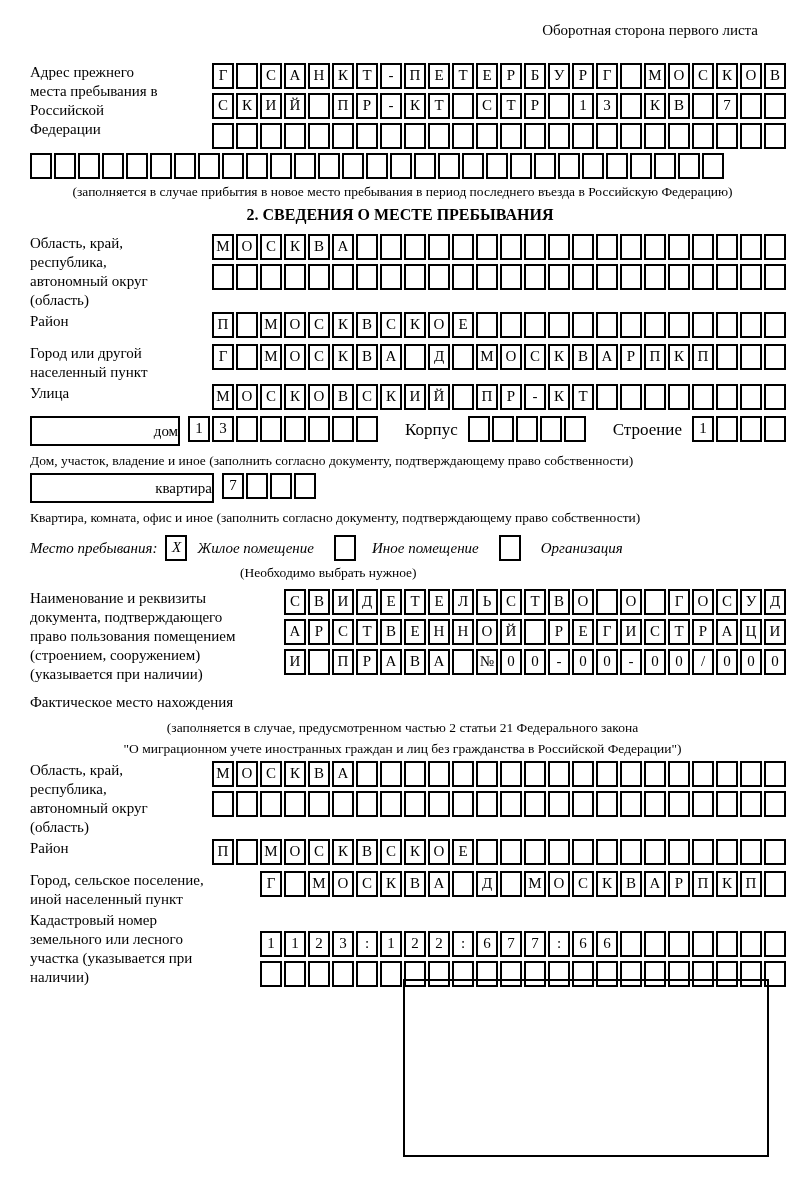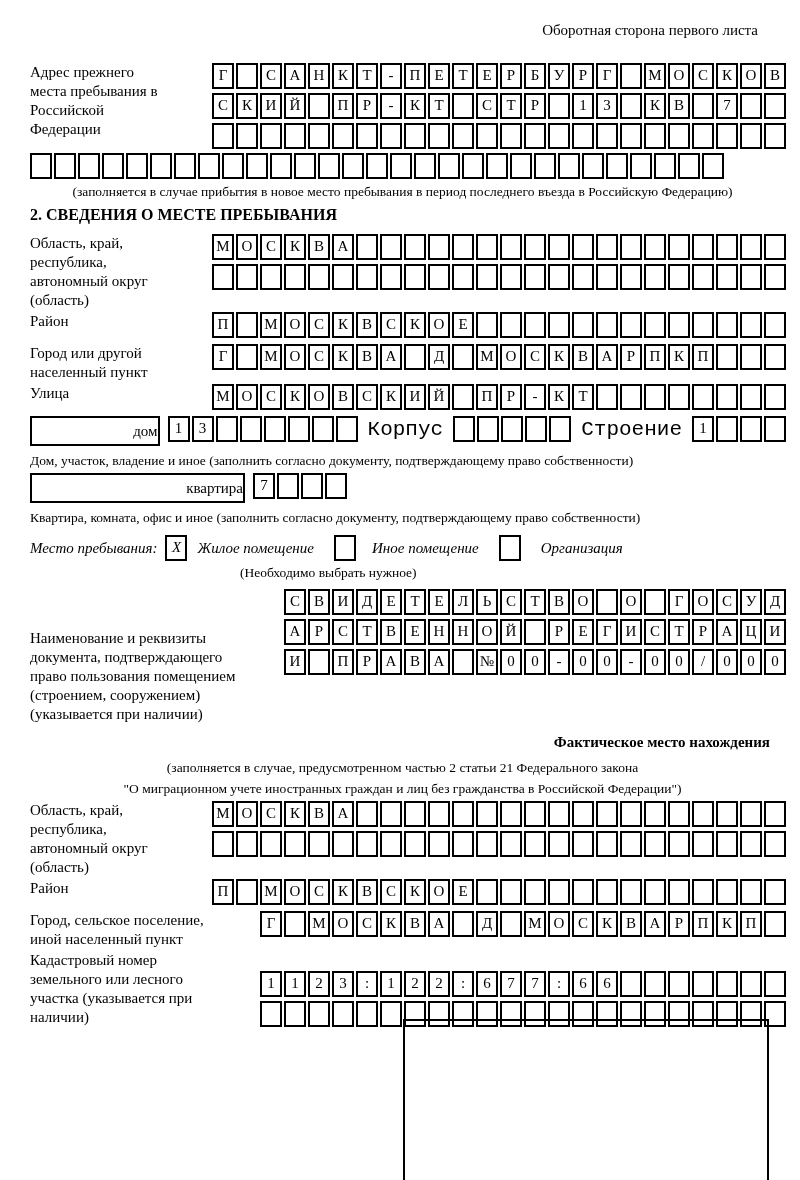--- a/index.html
+++ b/index.html
@@ -5,36 +5,36 @@
   * { margin:0; padding:0; box-sizing:border-box; }
   html,body { background:#ffffff; }
   body { width:800px; font-family:"Liberation Serif", serif; color:#000; }
   .page { width:800px; height:1180px; padding:22px 12px 0 30px; background:#fff; overflow:hidden; position:relative; }
 
   .corner-note { width:740px; text-align:right; padding-right:12px; font-size:15px; margin-bottom:24px; }
 
   .frow { display:flex; align-items:flex-start;justify-content:space-between; }
   .flabel { flex-shrink:0; font-size:15px; line-height:19px; padding-right:8px; }
   .w148 { width:148px; } .w128 { width:128px; } .w125 { width:125px; }
-  .w150 { width:150px; } .w220 { width:220px;margin-top:40px; } .w200 { width:200px; }
+  .w150 { width:150px; } .w220 { width:220px; } .w200 { width:200px; }
 
   .brow { white-space:nowrap; height:26px; margin-bottom:4px; }
   .cbox { display:inline-block; width:22px; height:26px; border:2px solid #000;
           margin-right:2px; text-align:center; font-size:15px; line-height:21px;
           vertical-align:top; font-family:"Liberation Serif", serif; }
 
   .note { font-size:13.5px; line-height:17px; margin-bottom:4px; }
   .note.centered { width:745px; text-align:center; }
-  .sec-title { width:740px; font-weight:bold; font-size:16px; margin:6px 0 10px; }
-  .fact-title { width:740px; text-align:right; font-weight:bold; font-size:15px; margin:10px 0 8px; }
+  .sec-title { width:740px; text-align:center; font-weight:bold; font-size:16px; margin:6px 0 10px; }
+  .fact-title { width:740px; text-align:left; font-weight:normal; font-size:15px; margin:10px 0 8px; }
 
   .longbox { display:inline-block; border:2px solid #000; height:30px; line-height:26px;
              text-align:right; font-size:15px; vertical-align:top; margin-right:8px; }
-  .dom-box { width:168px; } .kv-box { width:215px; }
-  .inline-label { font-size:21px; line-height:28px; margin:0 10px 0 8px;font-family:Liberation Mono, monospace; }
+  .dom-box { width:168px; } .kv-box { width:184px; }
+  .inline-label { font-size:17px; line-height:28px; margin:0 10px 0 25px; }
   .dom-row, .kv-row { margin-bottom:4px; height:32px; display:flex; align-items:flex-start; }
 
   .mesto-row { display:flex; align-items:center; margin:8px 0 3px; height:28px;font-style:italic; }
   .mesto-row .opt-label { font-size:15px;text-align:center; }
   .note-choose { font-size:13.5px; margin:0 0 8px 210px; }
 
   .gap8 { width:8px; flex-shrink:0; } .gap14 { width:14px; flex-shrink:0; }
   .gap18 { width:18px; flex-shrink:0; } .gap20 { width:20px; flex-shrink:0; }
 
   .gcol {}

